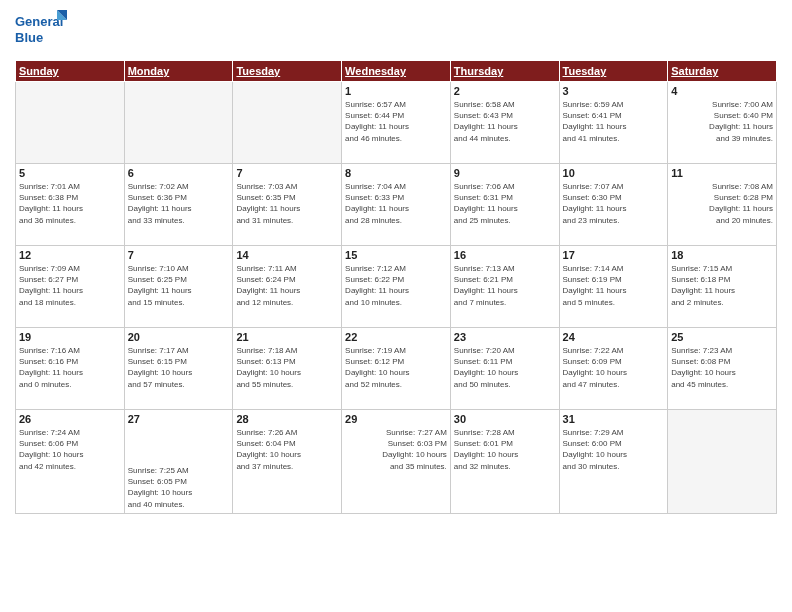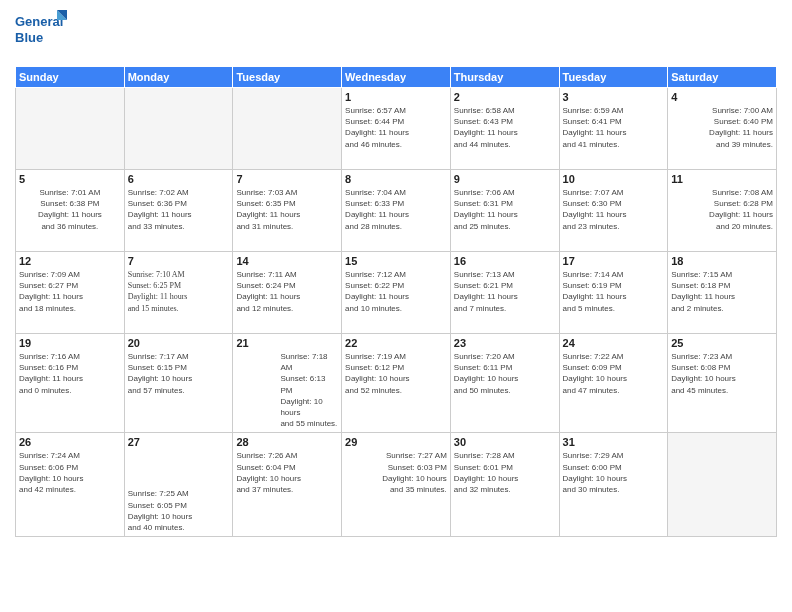--- a/index.html
+++ b/index.html
@@ -13,21 +13,21 @@
     .container {
       width: 792px;
       height: 612px;
       padding: 10px 15px 10px 15px;
       background: #fff;
     }
     .header-row {
       display: flex;
       justify-content: space-between;
       align-items: center;
-      margin-bottom: 16px;
+      margin-bottom: 10px;
     }
     .logo {
       display: flex;
       align-items: center;
       gap: 4px;
     }
     .title-block {
       text-align: right;
     }
     .month-title {
@@ -39,27 +39,28 @@
     .subtitle {
       font-size: 13px;
       color: #444;
     }
     .calendar {
       width: 100%;
       border-collapse: collapse;
       table-layout: fixed;
     }
     .calendar thead th {
-      background: #3b82f6;
+      background: #7f1d1d;
       color: #fff;
       font-size: 11px;
       font-weight: bold;
       padding: 4px 3px;
       text-align: left;
       border: 1px solid #fff;
+      text-decoration: underline;
     }
     .calendar tbody td {
       border: 1px solid #ccc;
       vertical-align: top;
       padding: 3px 3px;
       font-size: 8.5px;
       color: #333;
       height: 82px;
       background: #fff;
     }
@@ -140,21 +141,21 @@
             <span class="day-number">4</span>
             <div class="day-info" style="white-space: pre-line; text-align: right;">Sunrise: 7:00 AM
 Sunset: 6:40 PM
 Daylight: 11 hours
 and 39 minutes.</div>
           </td>
         </tr>
         <tr>
           <td>
             <span class="day-number">5</span>
-            <div class="day-info" style="white-space: pre-line; text-align: center;">Sunrise: 7:01 AM
+            <div class="day-info" style="white-space: pre-line;">Sunrise: 7:01 AM
 Sunset: 6:38 PM
 Daylight: 11 hours
 and 36 minutes.</div>
           </td>
           <td>
             <span class="day-number">6</span>
             <div class="day-info" style="white-space: pre-line;">Sunrise: 7:02 AM
 Sunset: 6:36 PM
 Daylight: 11 hours
 and 33 minutes.</div>
@@ -198,21 +199,21 @@
         <tr>
           <td>
             <span class="day-number">12</span>
             <div class="day-info" style="white-space: pre-line;">Sunrise: 7:09 AM
 Sunset: 6:27 PM
 Daylight: 11 hours
 and 18 minutes.</div>
           </td>
           <td>
             <span class="day-number">7</span>
-            <div class="day-info" style="white-space: pre-line; font-family: Liberation Serif, serif;">Sunrise: 7:10 AM
+            <div class="day-info" style="white-space: pre-line;">Sunrise: 7:10 AM
 Sunset: 6:25 PM
 Daylight: 11 hours
 and 15 minutes.</div>
           </td>
           <td>
             <span class="day-number">14</span>
             <div class="day-info" style="white-space: pre-line;">Sunrise: 7:11 AM
 Sunset: 6:24 PM
 Daylight: 11 hours
 and 12 minutes.</div>
@@ -256,21 +257,21 @@
           </td>
           <td>
             <span class="day-number">20</span>
             <div class="day-info" style="white-space: pre-line;">Sunrise: 7:17 AM
 Sunset: 6:15 PM
 Daylight: 10 hours
 and 57 minutes.</div>
           </td>
           <td>
             <span class="day-number">21</span>
-            <div class="day-info" style="white-space: pre-line; margin-left: 44px;">Sunrise: 7:18 AM
+            <div class="day-info" style="white-space: pre-line;">Sunrise: 7:18 AM
 Sunset: 6:13 PM
 Daylight: 10 hours
 and 55 minutes.</div>
           </td>
           <td>
             <span class="day-number">22</span>
             <div class="day-info" style="white-space: pre-line;">Sunrise: 7:19 AM
 Sunset: 6:12 PM
 Daylight: 10 hours
 and 52 minutes.</div>

